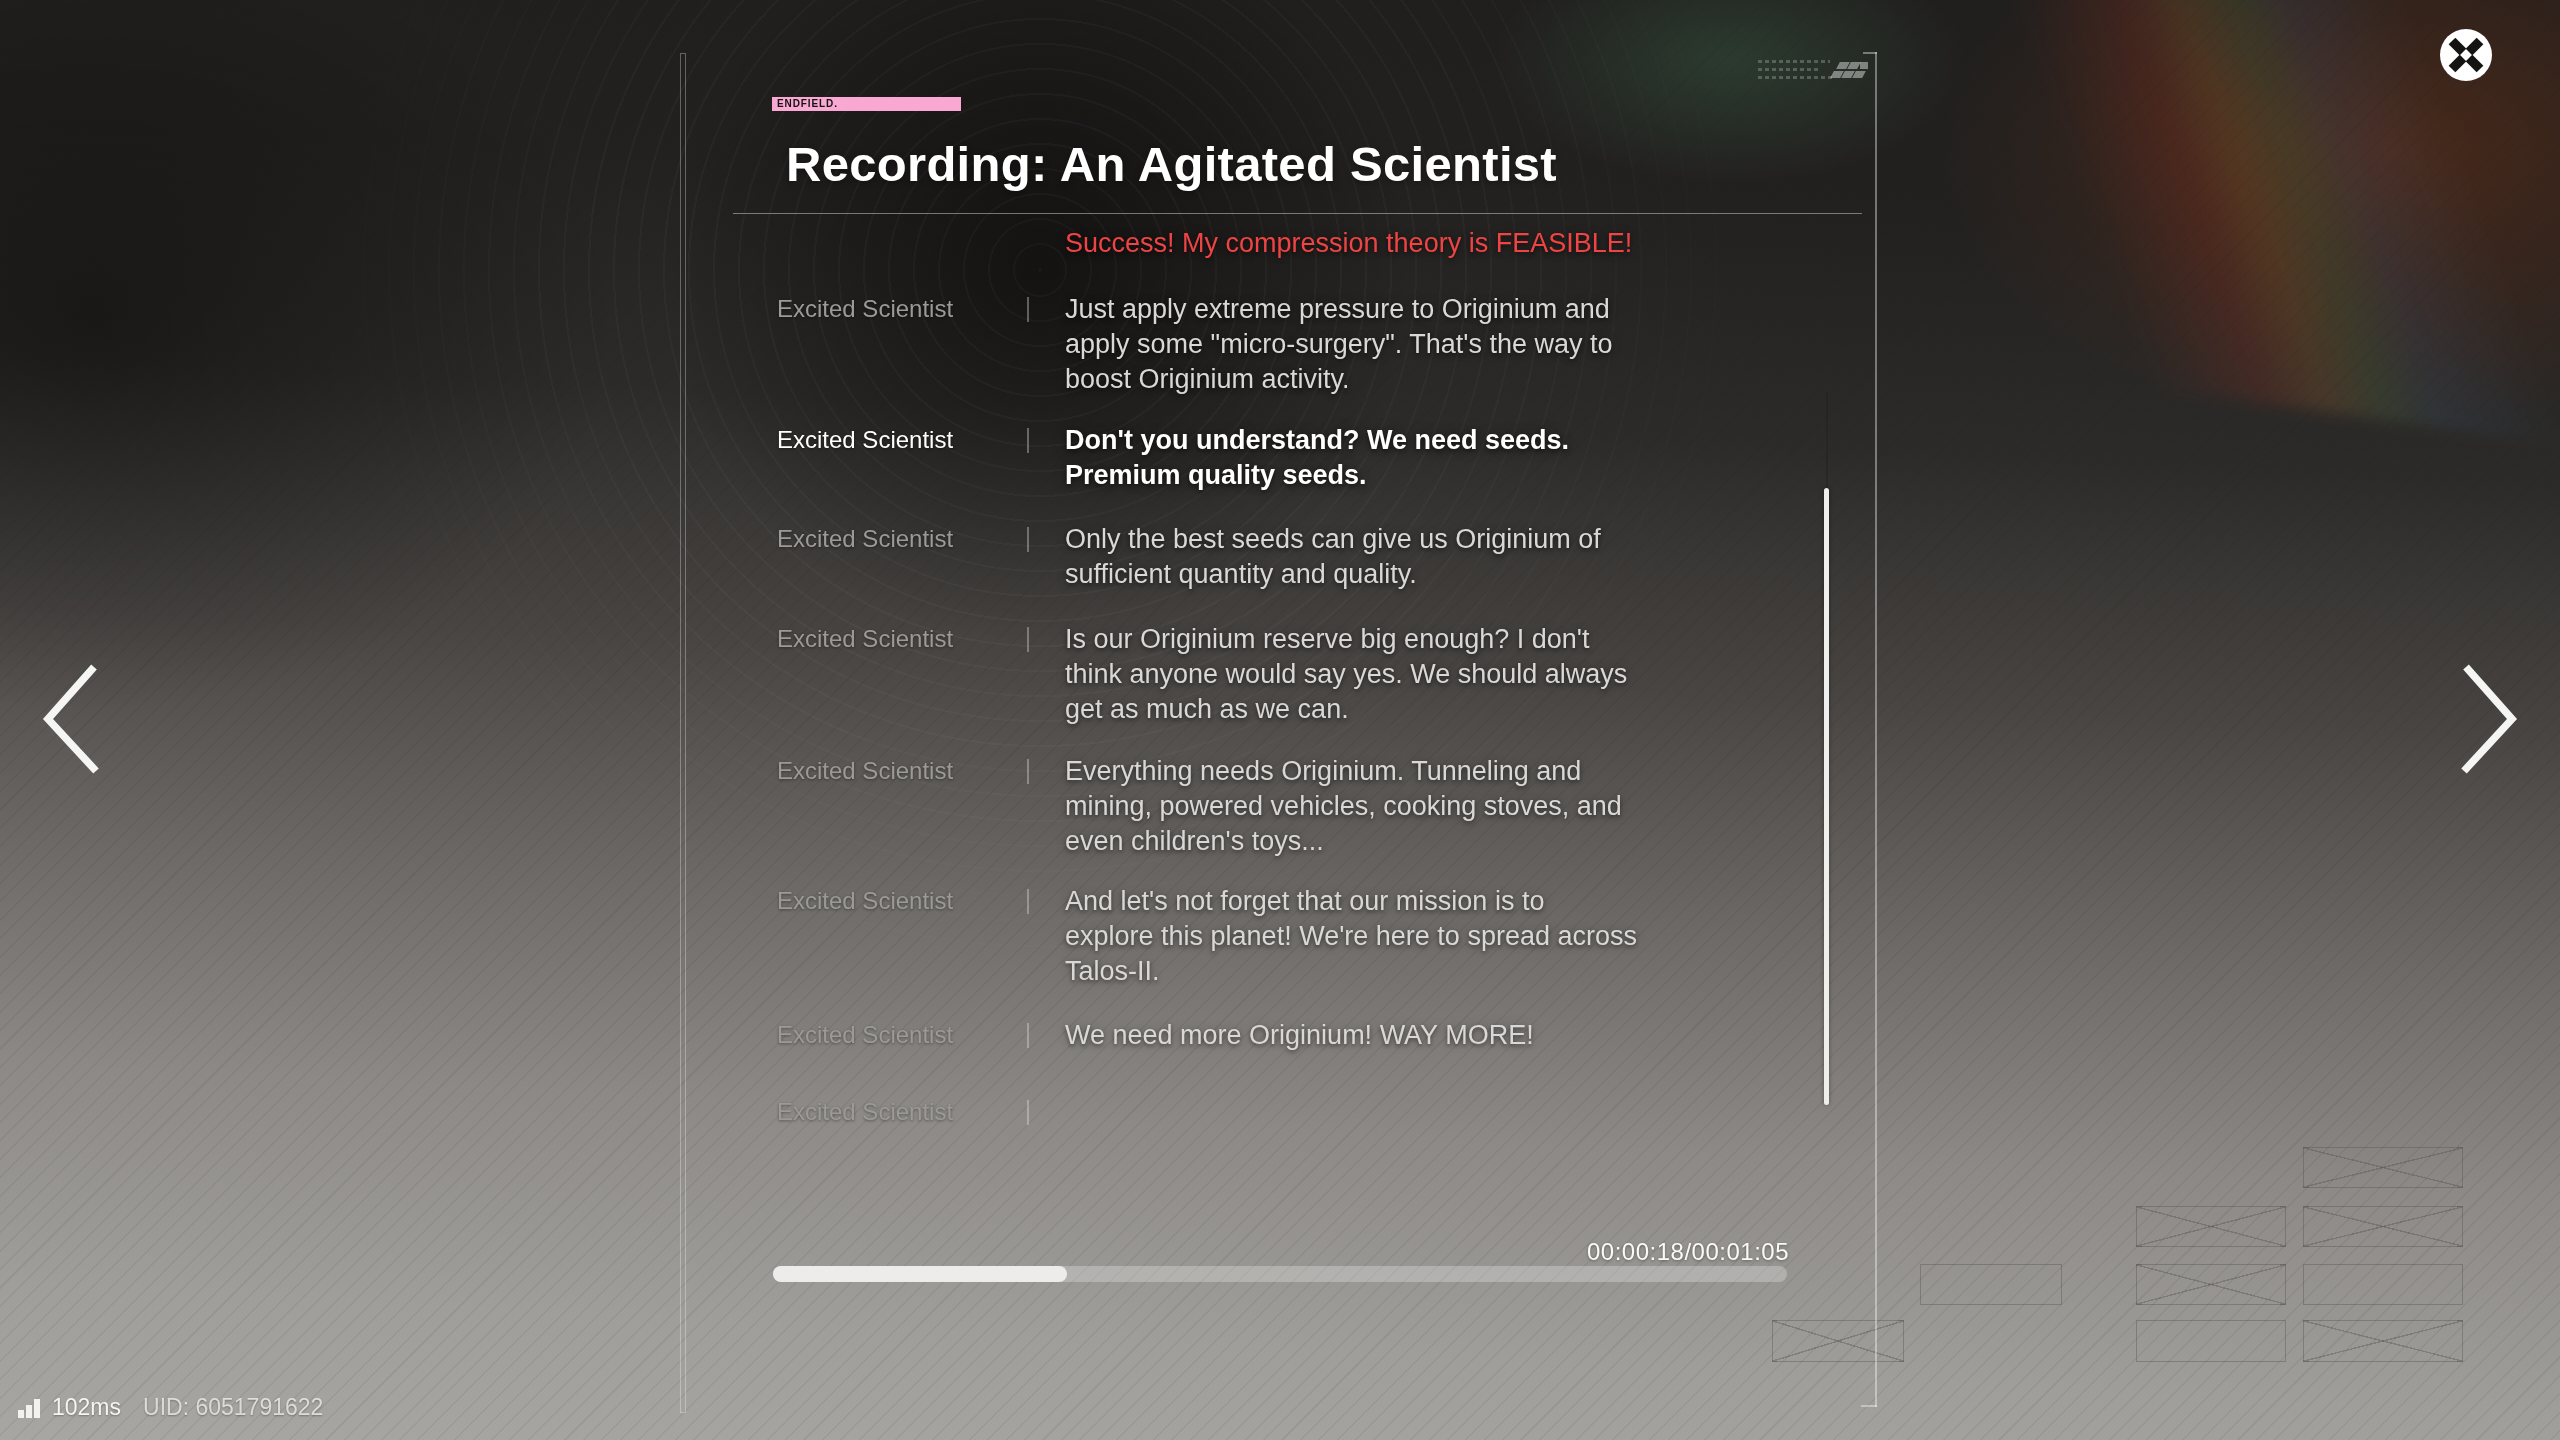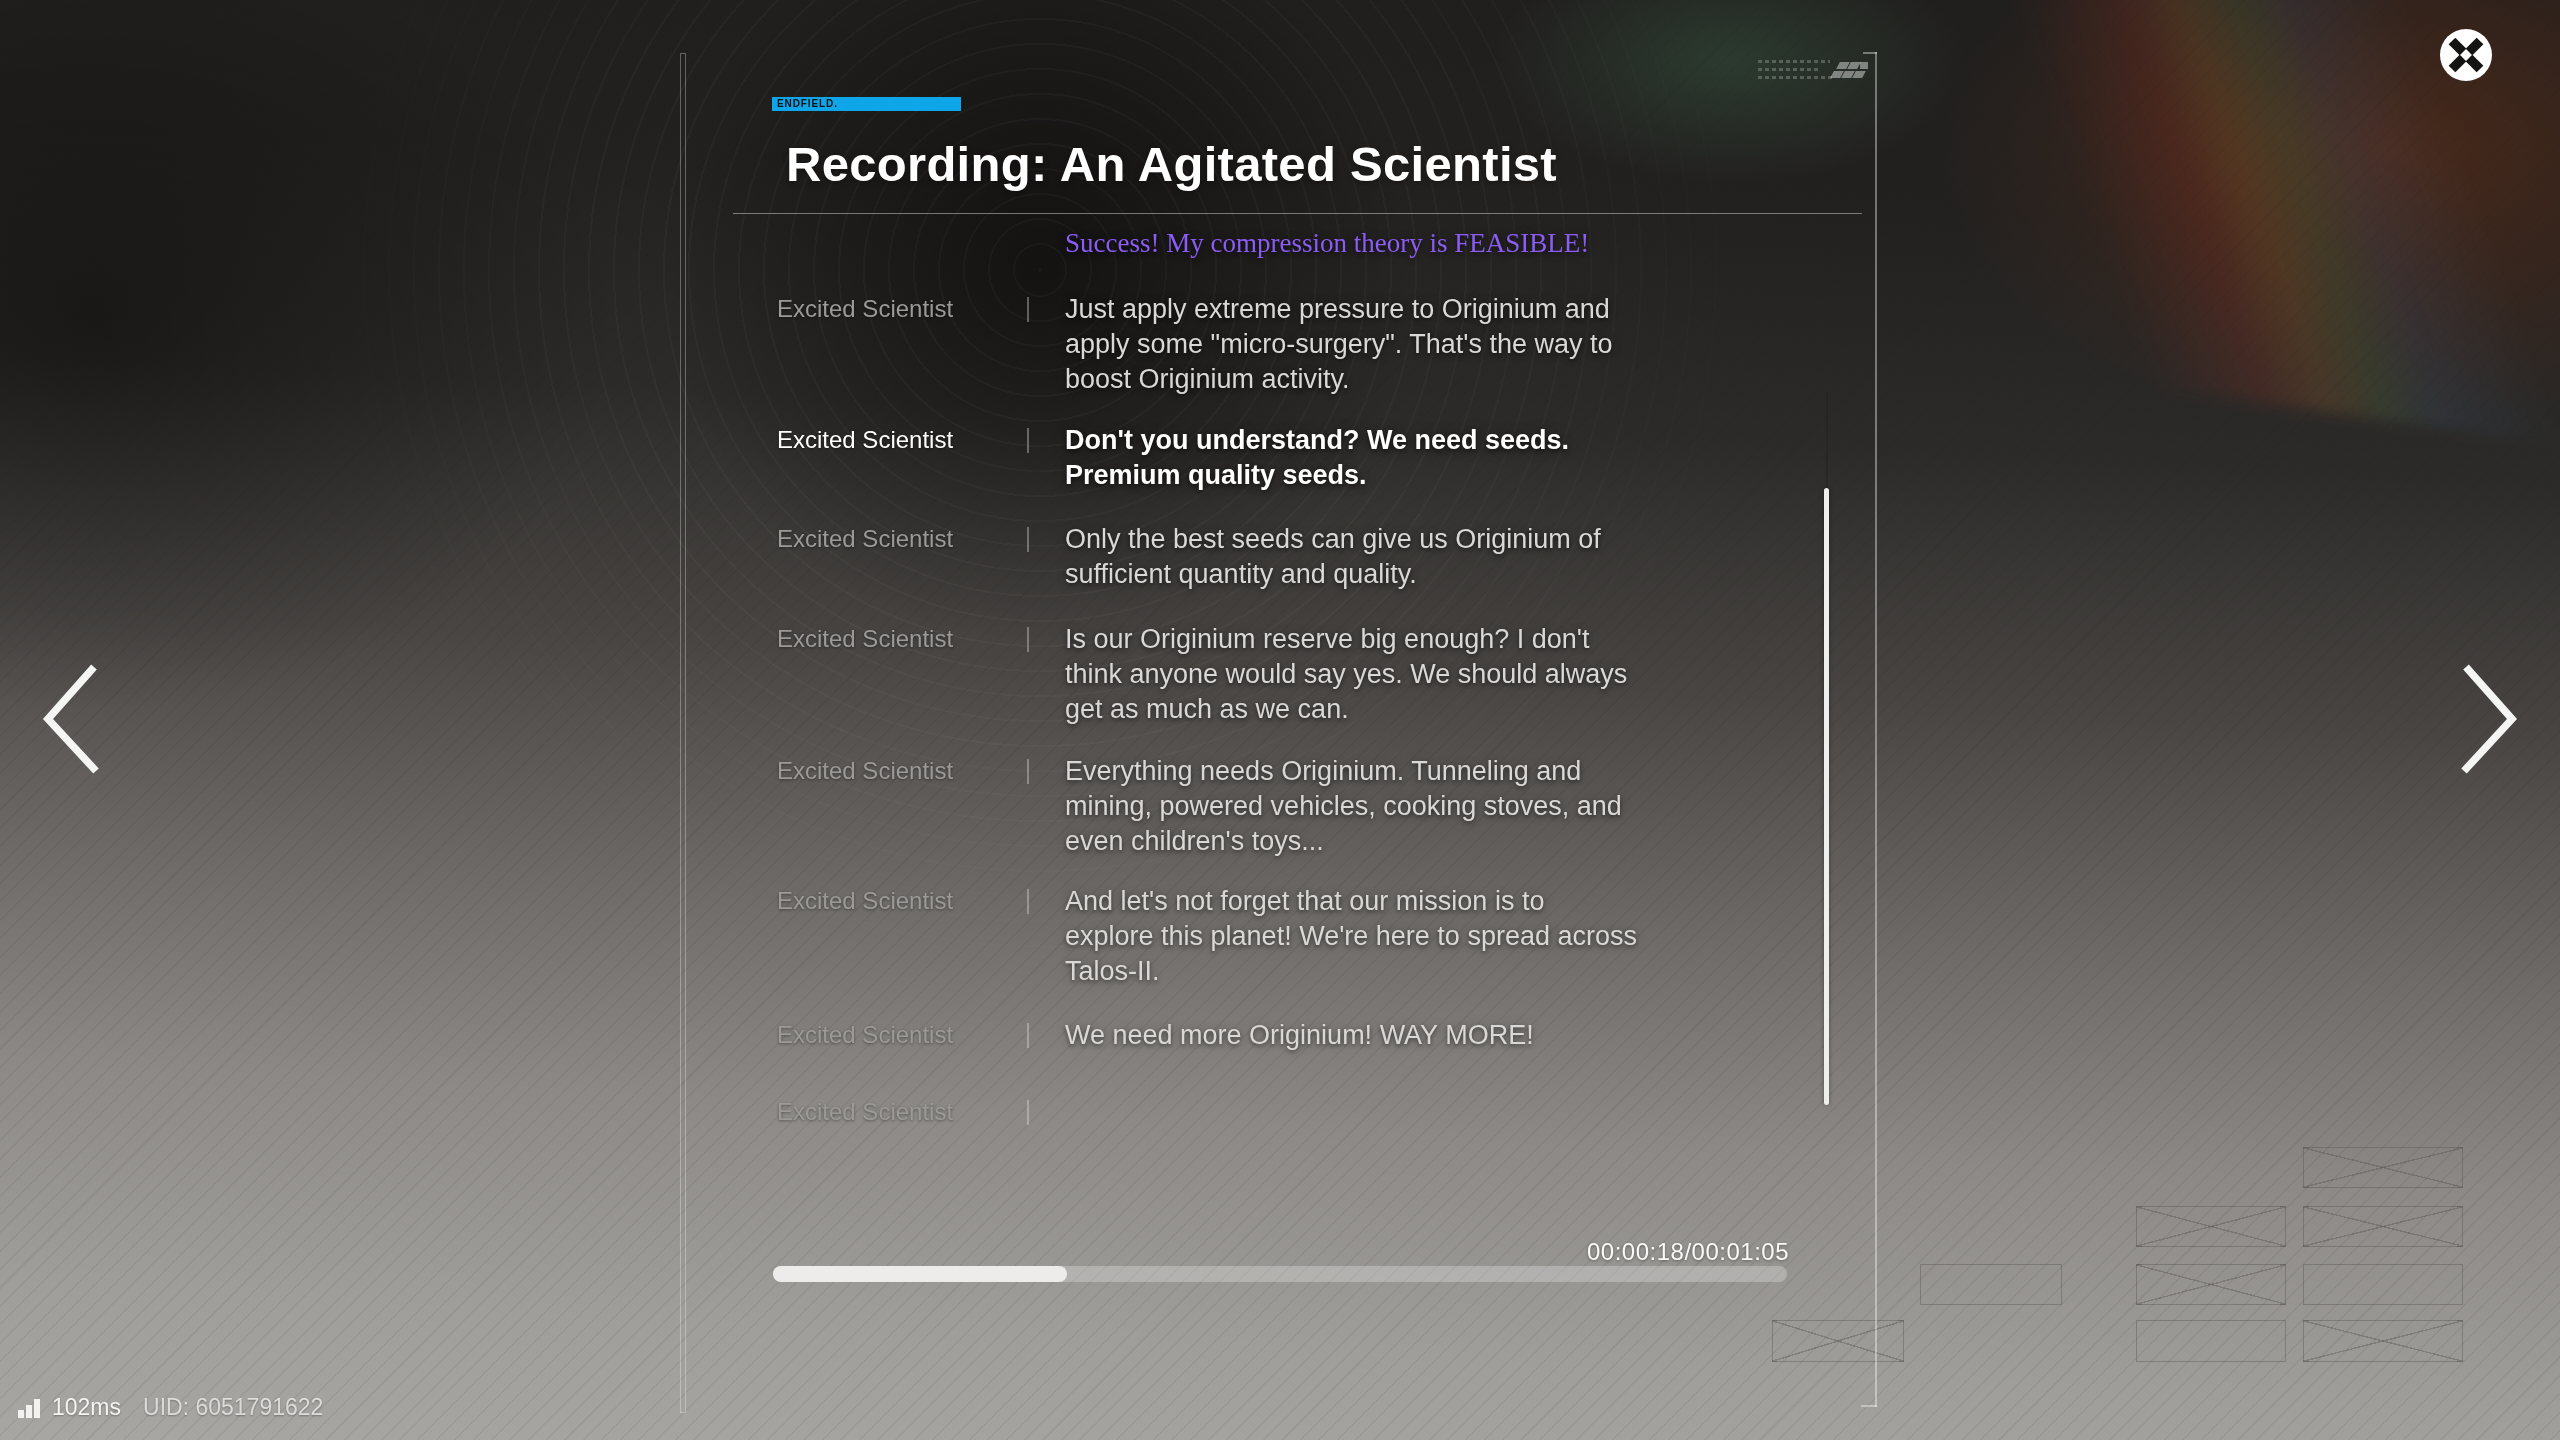--- a/index.html
+++ b/index.html
@@ -37,37 +37,37 @@
   .frame-right{position:absolute;left:1875px;top:52px;width:2px;height:1355px;background:rgba(255,255,255,.38);}
   .tick{position:absolute;height:2px;background:rgba(255,255,255,.38);}
   .tick.t{left:1863px;top:52px;width:14px;}
   .tick.b{left:1861px;top:1405px;width:16px;}
   .microrow{position:absolute;height:3px;
     background:repeating-linear-gradient(90deg, rgba(255,255,255,.22) 0 4px, rgba(0,0,0,0) 4px 7px);}
   .chev{position:absolute;width:10px;height:7px;background:rgba(255,255,255,.42);transform:skewX(-28deg);}
   .chev.sq{transform:none;width:8px;}
 
   
-  .logo{position:absolute;left:772px;top:97px;width:189px;height:14px;background:#0ea5e9;
+  .logo{position:absolute;left:772px;top:97px;width:189px;height:14px;background:#f9a8d4;
     color:#131312;font-size:10px;line-height:14px;font-weight:bold;letter-spacing:.9px;padding-left:5px;}
   .title{position:absolute;left:770px;top:118px;margin:16px;color:#fff;font-size:49px;line-height:60px;
     font-weight:600;letter-spacing:.3px;text-shadow:0 2px 6px rgba(0,0,0,.35);}
   .divider{position:absolute;left:733px;top:213px;width:1129px;height:1px;background:rgba(215,213,211,.5);}
 
   
   .row{position:absolute;left:777px;width:1010px;display:flex;align-items:flex-start;}
   .spk{width:250px;flex:none;font-size:24px;line-height:34px;color:#9c9a98;
     text-shadow:0 1px 3px rgba(0,0,0,.4);}
   .sep{flex:none;width:2px;height:25px;margin-top:5px;background:rgba(235,235,235,.35);}
   .lines{margin-left:36px;font-size:27px;line-height:35px;color:#dad8d6;
     text-shadow:0 2px 4px rgba(0,0,0,.45),0 0 12px rgba(0,0,0,.22);}
   .line.it{font-style:italic;}
   .row.hl .spk{color:#ffffff;}
   .row.hl .lines{color:#ffffff;font-weight:700;text-shadow:0 2px 5px rgba(0,0,0,.55),0 0 14px rgba(0,0,0,.3);}
-  .row.dim .lines{color:#8b5cf6;font-family:Liberation Serif, serif;}
+  .row.dim .lines{color:#ef4444;}
 
   
   .sb-track{position:absolute;left:1826px;top:392px;width:2px;height:100px;background:rgba(28,28,28,.35);}
   .sb-thumb{position:absolute;left:1824px;top:488px;width:5px;height:617px;border-radius:3px;background:#efeeec;
     box-shadow:0 0 4px rgba(0,0,0,.35);}
 
   
   .time{position:absolute;right:771px;top:1238px;font-size:24px;color:#fafaf8;letter-spacing:.5px;
     text-shadow:0 1px 3px rgba(0,0,0,.35);}
   .pbar{position:absolute;left:773px;top:1266px;width:1014px;height:16px;border-radius:8px;

